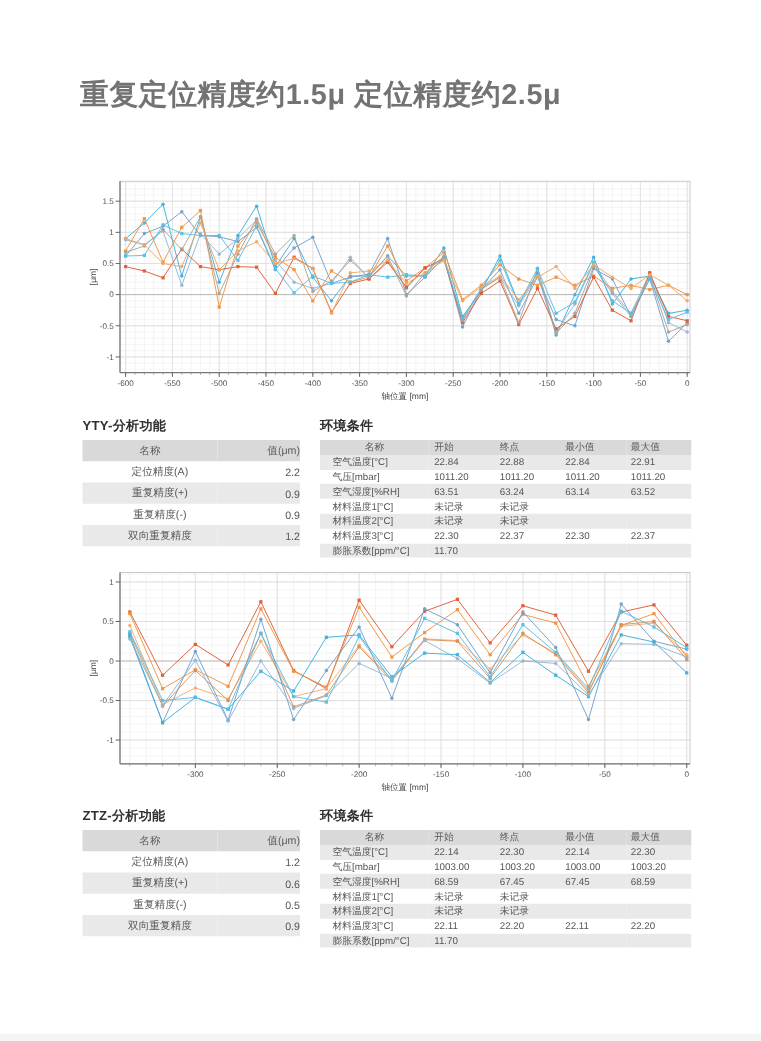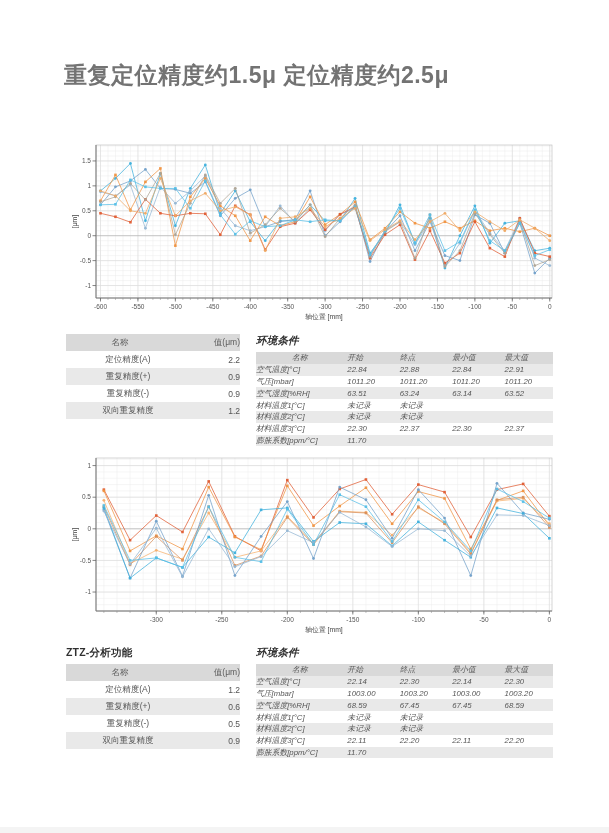--- a/index.html
+++ b/index.html
@@ -17,34 +17,34 @@
   #chart-1{position:absolute;left:70px;top:455px;}
   .tables-row{
     position:absolute;left:66px;right:56px;display:flex;gap:16px;align-items:flex-start;
   }
   #tables-0{top:334px;}
   #tables-1{top:646px;}
   .block-title{
     font-size:10.5px;font-weight:bold;color:#303030;margin:0 0 4px 0;letter-spacing:0.2px;
   }
   .analysis-block{width:174px;flex:0 0 174px;}
-  .env-block{flex:1;font-style:italic;}
+  .env-block{flex:1;}
   table{border-collapse:collapse;width:100%;table-layout:fixed;}
   .analysis-table{font-size:8.5px;color:#555;}
   .analysis-table th,.analysis-table td{height:17px;padding:0;font-weight:normal;}
   .analysis-table thead th{background:#d9d9d9;color:#5a5a5a;}
   .analysis-table tbody tr:nth-child(even){background:#e9e9e9;}
   .analysis-table .c-name{width:62%;text-align:center;padding-left:16px;}
   .analysis-table .c-val{width:38%;text-align:right;}
   .analysis-table thead .c-name{text-align:center;padding-left:0;}
   .env-table{font-size:7.8px;color:#555;}
   .env-table th,.env-table td{height:11.8px;padding:0;font-weight:normal;text-align:left;}
   .env-table thead th{background:#d9d9d9;color:#5a5a5a;}
   .env-table tbody tr:nth-child(odd){background:#e9e9e9;}
-  .env-table .c-name{width:31%;padding-left:0;}
+  .env-table .c-name{width:31%;padding-left:10px;}
   .env-table thead .c-name{text-align:center;padding-left:0;}
   .env-table .c-num{width:17.25%;padding-left:4px;}
   .bottom-strip{position:absolute;left:0;right:0;bottom:0;height:6px;background:#f4f4f4;}
   svg text{font-family:"Liberation Sans","DejaVu Sans",sans-serif;}
 </style>
 </head>
 <body>
 
 <div class="page">
 
@@ -520,20 +520,21 @@
         <circle cx="404.8768472906404" cy="69.78175895765473" r="1.4" fill="#EFA761" opacity="0.92"></circle>
         <circle cx="419.8522167487685" cy="79.74918566775246" r="1.4" fill="#EFA761" opacity="0.92"></circle>
         <circle cx="434.82758620689657" cy="88.7198697068404" r="1.4" fill="#EFA761" opacity="0.92"></circle>
         <circle cx="449.8029556650246" cy="77.7557003257329" r="1.4" fill="#EFA761" opacity="0.92"></circle>
         <circle cx="464.77832512315274" cy="86.22801302931597" r="1.4" fill="#EFA761" opacity="0.92"></circle>
         <circle cx="479.7536945812808" cy="98.68729641693812" r="1.4" fill="#EFA761" opacity="0.92"></circle>
       </svg></figure>
 
   <div class="tables-row" id="tables-0">
     <section class="analysis-block">
+      <h3 class="block-title">YTY-分析功能</h3>
       <table class="analysis-table">
           <thead>
             <tr>
               <th class="c-name">名称</th>
               <th class="c-val">值(μm)</th>
             </tr>
           </thead>
           <tbody>
             <tr>
               <td class="c-name">定位精度(A)</td>

